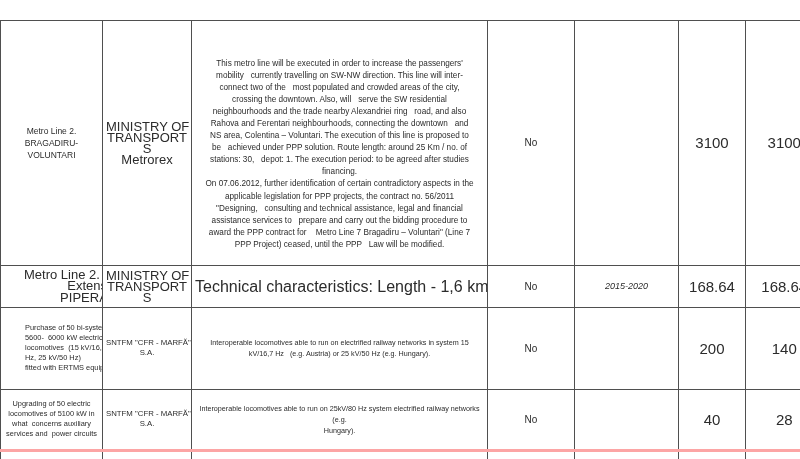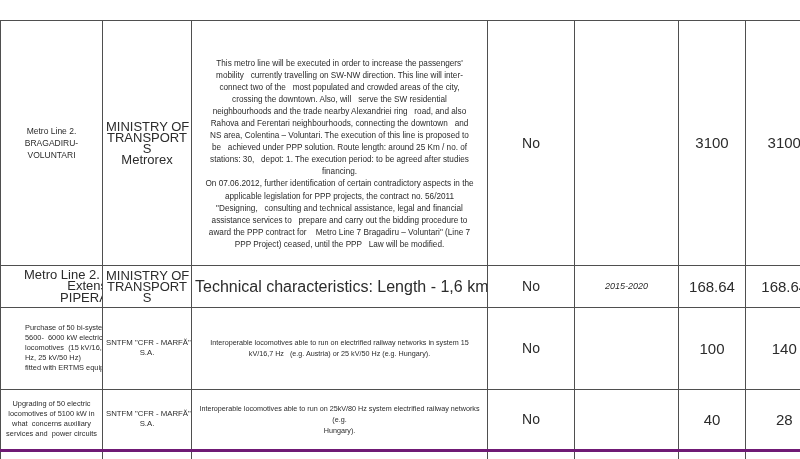--- a/index.html
+++ b/index.html
@@ -12,33 +12,33 @@
     border-collapse:collapse; table-layout:fixed; width:822px;
   }
   td {
     border:1px solid #4f4f4f; vertical-align:middle;
     overflow:hidden; padding:0 3px; text-align:center;
     white-space:pre; color:#2b2b2b;
   }
   tr.partial-top td { border:none; }
   tr.partial-bottom td { border-bottom:none; }
   td.lastcol { border-right:none; }
-  tr.row-thick-bottom td { border-bottom:3px solid #701a75; }
+  tr.row-thick-bottom td { border-bottom:3px solid #fca5a5; }
 
   
   .t-project   { font-size:8.5px; line-height:12px; }
   .t-project2  { font-size:13px; line-height:11.5px; text-align:left; padding-left:23px; }
   .t-project-s { font-size:7.4px; line-height:10px; text-align:left; padding-left:24px; }
   .t-project-sc{ font-size:7.4px; line-height:10px; }
   .t-ministry  { font-size:13px; line-height:11px; }
   .t-company   { font-size:7.8px; line-height:10.5px; }
   .t-desc-long { font-size:8.2px; line-height:12.1px; vertical-align:top; padding-top:37px;text-align:center; }
   .t-desc-med  { font-size:16px;  line-height:13px; }
   .t-desc-sm   { font-size:7.2px; line-height:11px; }
-  .t-no        { font-size:14px; }
+  .t-no        { font-size:10px; }
   .t-num       { font-size:15px; }
   .t-date      { font-size:9px;font-style:italic; }
 
   
   .fragment-clip {
     position:absolute; left:383px; top:13px; width:46px; height:6px;
     overflow:hidden; color:#8a8a8a;
   }
   .fragment-clip span {
     display:block; font-size:9px; line-height:9px; margin-top:-5px;
@@ -125,21 +125,21 @@
 5600-  6000 kW electric
 locomotives  (15 kV/16,7
 Hz, 25 kV/50 Hz)
 fitted with ERTMS equipment</td>
       <td class="t-company">SNTFM "CFR - MARFĂ"
 S.A.</td>
       <td class="t-desc-sm">Interoperable locomotives able to run on electrified railway networks in system 15
 kV/16,7 Hz   (e.g. Austria) or 25 kV/50 Hz (e.g. Hungary).</td>
       <td class="t-no">No</td>
       <td class="t-date"></td>
-      <td class="t-num">100</td>
+      <td class="t-num">200</td>
       <td class="t-num lastcol">140</td>
     </tr>
 
     <tr class="row-thick-bottom" style="height:61px">
       <td class="t-project-sc">Upgrading of 50 electric
 locomotives of 5100 kW in
 what  concerns auxiliary
 services and  power circuits</td>
       <td class="t-company">SNTFM "CFR - MARFĂ"
 S.A.</td>

